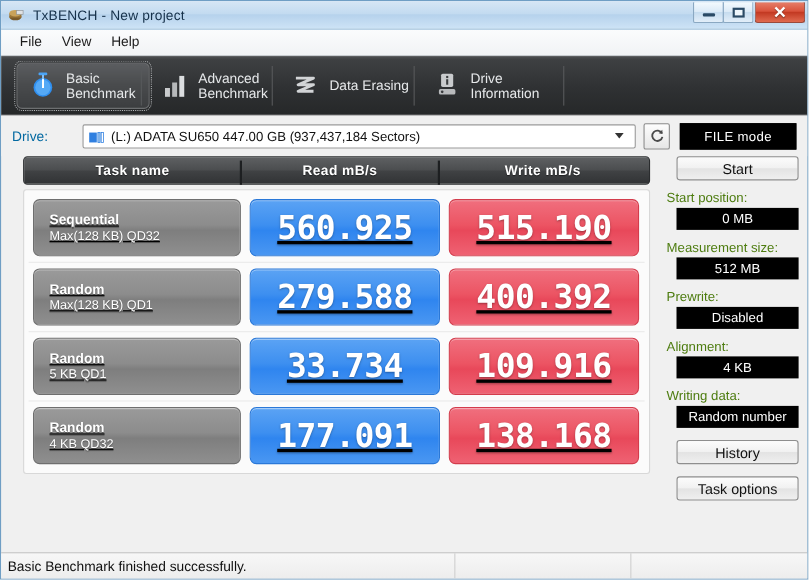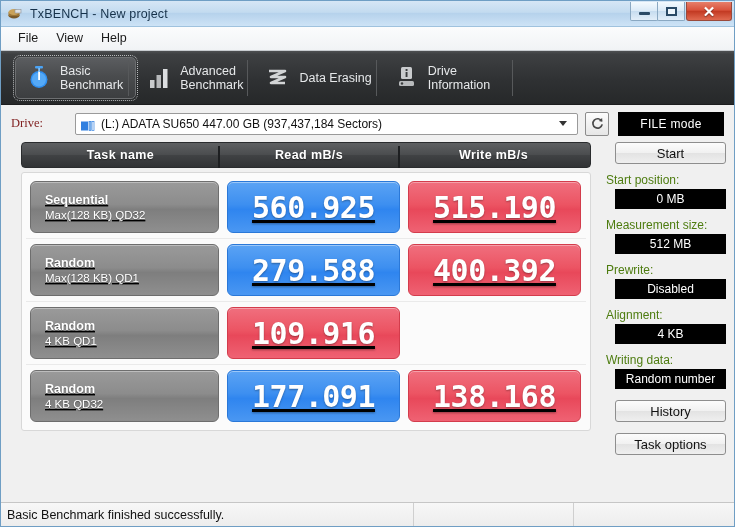--- a/index.html
+++ b/index.html
@@ -172,24 +172,23 @@
   .driverow {
     height: 37px;
     background: #f0f0f0;
     display: flex;
     align-items: center;
     padding: 0 10px;
     box-sizing: border-box;
   }
   .drive-label {
     font-size: 12.5px;
-    color: #7f1d1d;
+    color: #0369a1;
     width: 64px;
     flex: 0 0 auto;
-    font-family: Liberation Serif, serif;
   }
   .drive-combo {
     flex: 1 1 auto;
     height: 22px;
     background: #ffffff;
     border: 1px solid #9a9a9a;
     border-radius: 2px;
     display: flex;
     align-items: center;
     padding: 0 2px 0 5px;
@@ -560,22 +559,23 @@
             <div class="task-l1">Random</div>
             <div class="task-l2">Max(128 KB) QD1</div>
           </div>
           <div class="cell-val cell-read">279.588</div>
           <div class="cell-val cell-write">400.392</div>
         </div>
 
         <div class="row">
           <div class="cell-task">
             <div class="task-l1">Random</div>
-            <div class="task-l2">4 KB QD1</div>
+            <div class="task-l2">5 KB QD1</div>
           </div>
+          <div class="cell-val cell-read">33.734</div>
           <div class="cell-val cell-write">109.916</div>
         </div>
 
         <div class="row">
           <div class="cell-task">
             <div class="task-l1">Random</div>
             <div class="task-l2">4 KB QD32</div>
           </div>
           <div class="cell-val cell-read">177.091</div>
           <div class="cell-val cell-write">138.168</div>

